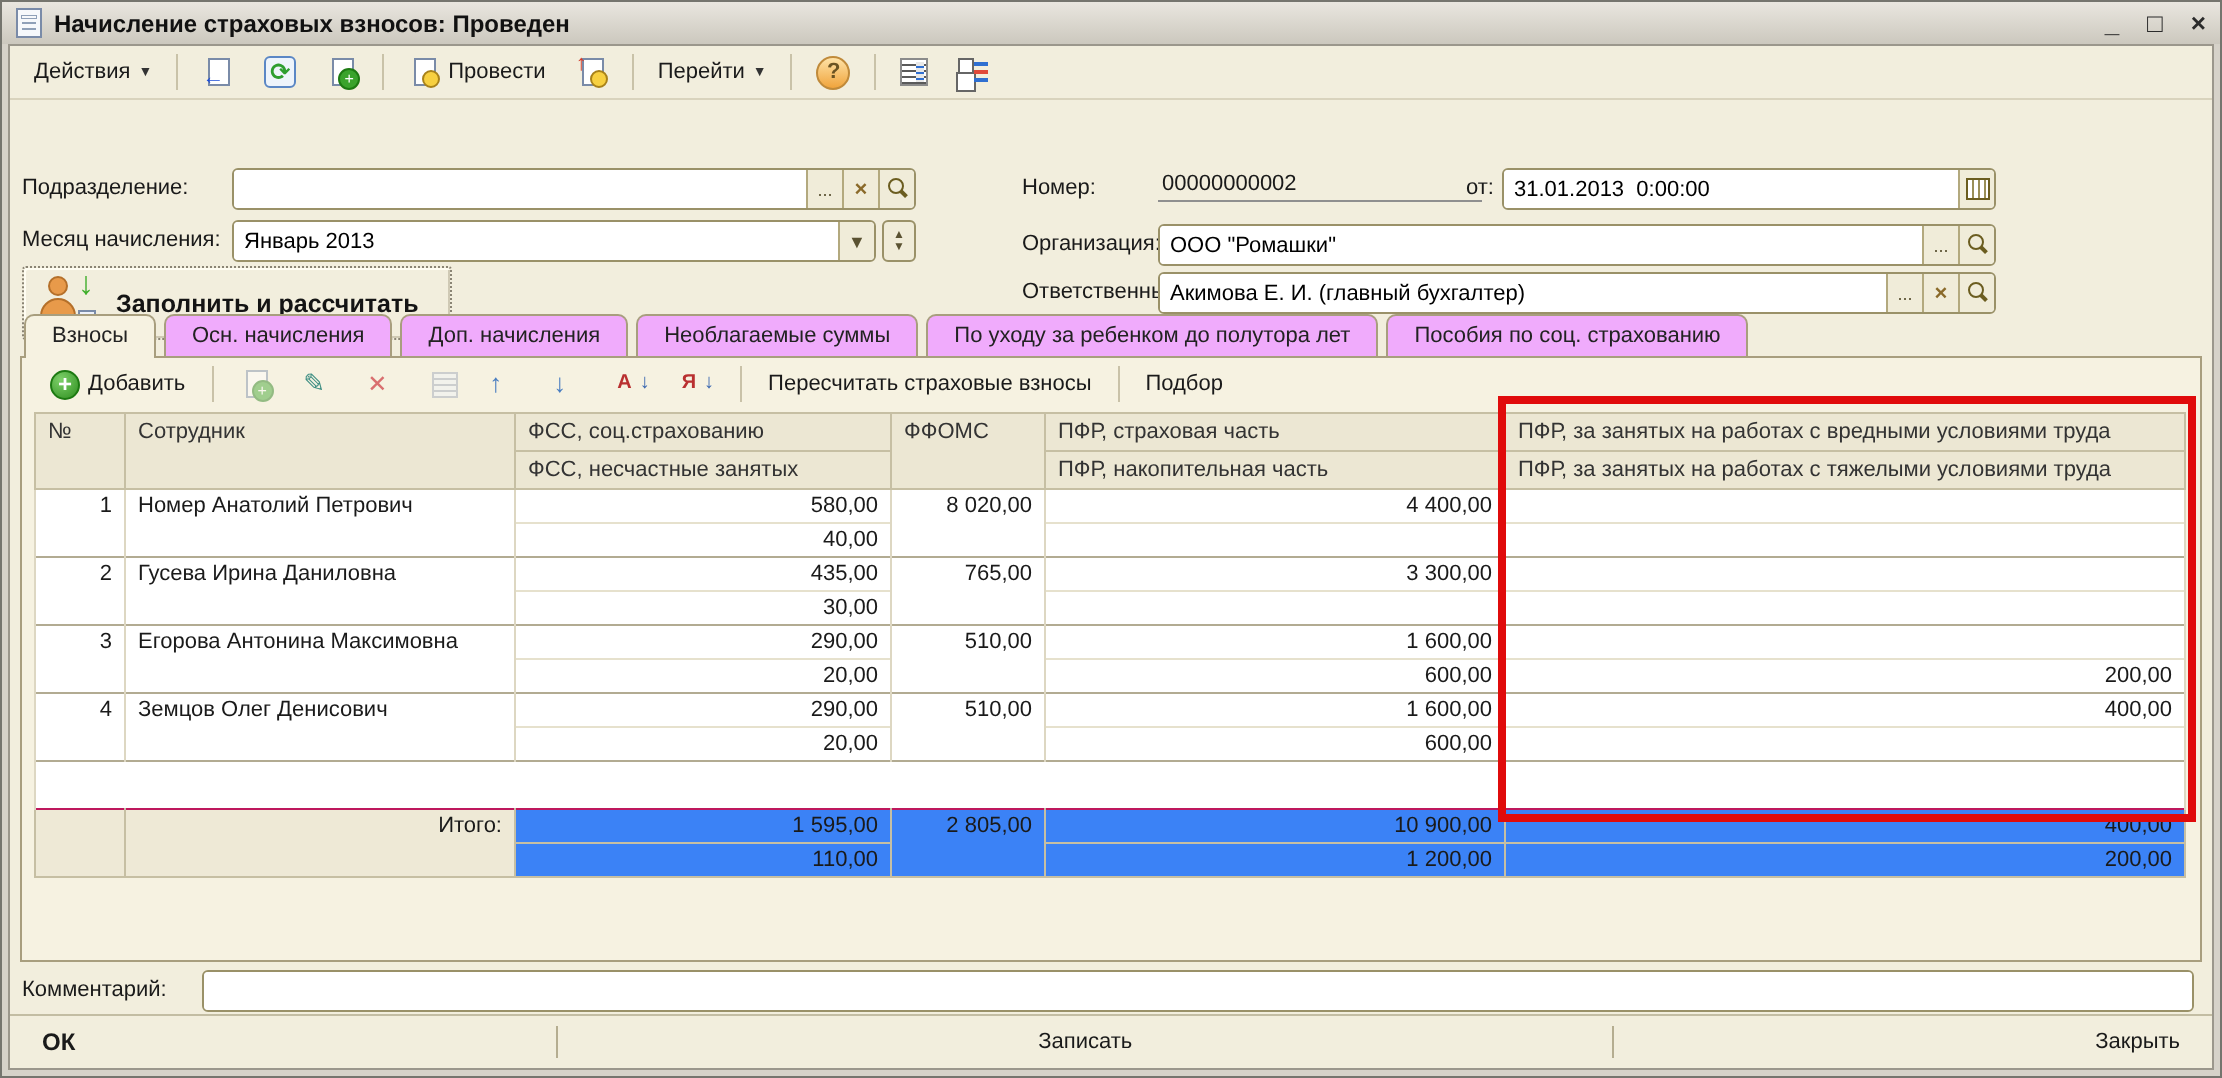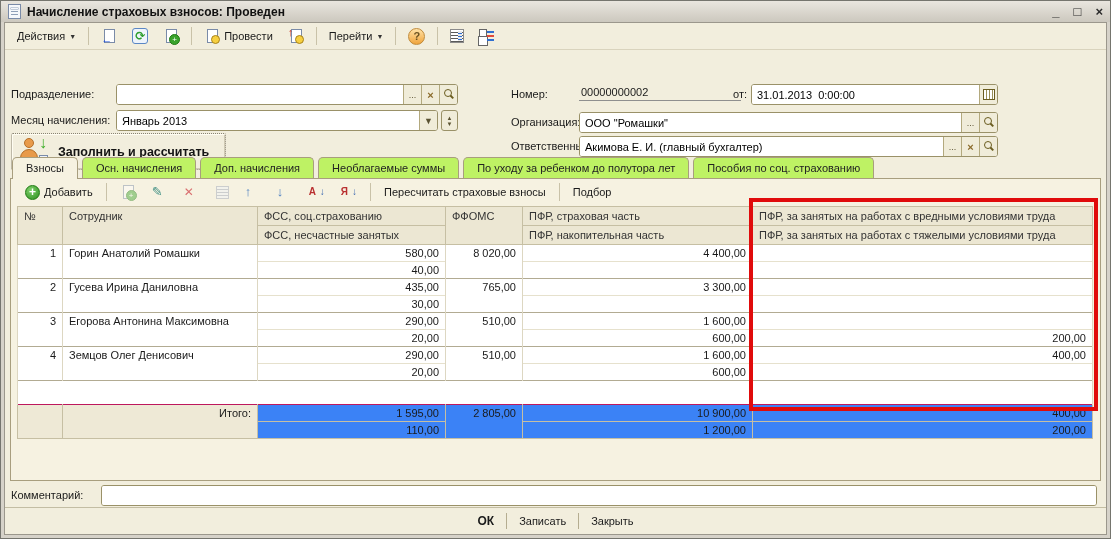--- a/index.html
+++ b/index.html
@@ -73,21 +73,21 @@
               box-shadow:1px 1px 0 #fffdf2 inset, -1px -1px 0 #cfc9b4 inset; cursor:default; }
   .fill-icon { position:relative; width:30px; height:27px; }
   .fill-icon .p-head { position:absolute; left:5px; top:0px; width:10px; height:10px; border-radius:50%; background:#e89a4a; border:1px solid #b5702a; }
   .fill-icon .p-body { position:absolute; left:1px; top:11px; width:18px; height:13px; border-radius:9px 9px 3px 3px; background:#e89a4a; border:1px solid #b5702a; }
   .fill-icon .p-arrow { position:absolute; right:2px; top:-4px; color:#3fae2a; font-weight:bold; font-size:16px; font-style:normal; }
   .fill-icon .p-doc { position:absolute; right:1px; bottom:-1px; width:9px; height:11px; background:#eef2fa; border:1px solid #7a8ba8; }
 
   
   .tabs { position:absolute; left:5px; right:5px; top:128px; height:27px; display:flex; align-items:flex-end; padding-left:2px; }
   .tab { padding:4px 13px 4px 13px; border:1px solid #a89e7e; border-bottom:none; border-radius:5px 5px 0 0;
-         background:#bef264; margin-right:4px; white-space:nowrap; color:#222; cursor:default; }
+         background:#f0abfc; margin-right:4px; white-space:nowrap; color:#222; cursor:default; }
   .tab.active { background:#f6f2e1; position:relative; top:1px; padding-bottom:5px; z-index:3; }
 
   
   .panel { position:absolute; left:5px; right:5px; top:155px; height:303px; border:1px solid #a89e7e; background:#f6f2e1; z-index:2; }
   .grid-toolbar { height:26px; display:flex; align-items:center; gap:4px; padding:0 8px; }
   .gt-text { cursor:default; white-space:nowrap; }
   .u-first { display:inline-block; }
   .u-first::first-letter { text-decoration:underline; }
   .i-add { width:15px; height:15px; border-radius:50%; background:radial-gradient(circle at 35% 30%, #7ed06a, #2e8f1f); border:1px solid #1d7a12;
            color:#fff; font-weight:bold; text-align:center; line-height:13px; font-size:12px; }
@@ -116,21 +116,21 @@
   
   .highlight { position:absolute; left:744px; top:175px; width:349px; height:213px; border:4px solid #e00b0b; z-index:6; pointer-events:none; }
 
   
   .comment-row { position:absolute; left:0; right:0; top:461px; height:26px; }
   .comment-row .flabel { left:6px; top:5px; }
   .comment-row .fgroup { left:96px; right:9px; top:1px; }
 
   
   .footer { position:absolute; left:0; right:0; bottom:0; height:27px; border-top:1px solid #c3bda3;
-            display:flex; align-items:center; justify-content:center; gap:6px; padding:0 10px; background:#f2eedd; }
+            display:flex; align-items:center; justify-content:space-between; gap:6px; padding:0 10px; background:#f2eedd; }
   .foot-btn { padding:2px 6px; cursor:default; }
   .foot-btn.bold { font-weight:bold; font-size:12px; }
   .fsep { width:1px; height:16px; background:#b5ad90; }
 </style>
 </head>
 <body>
 
 <div class="window">
 
   <div class="titlebar">
@@ -316,21 +316,21 @@
           <th>ПФР, за занятых на работах с вредными условиями труда</th>
         </tr>
         <tr>
           <th>ФСС, несчастные занятых</th>
           <th>ПФР, накопительная часть</th>
           <th>ПФР, за занятых на работах с тяжелыми условиями труда</th>
         </tr>
 
         <tr class="l1">
           <td class="num" rowspan="2">1</td>
-          <td rowspan="2">Горин Анатолий Ромашки</td>
+          <td rowspan="2">Номер Анатолий Петрович</td>
           <td class="num">580,00</td>
           <td class="num" rowspan="2">8 020,00</td>
           <td class="num">4 400,00</td>
           <td class="num"></td>
         </tr>
         <tr class="l2">
           <td class="num">40,00</td>
           <td class="num"></td>
           <td class="num"></td>
         </tr>

